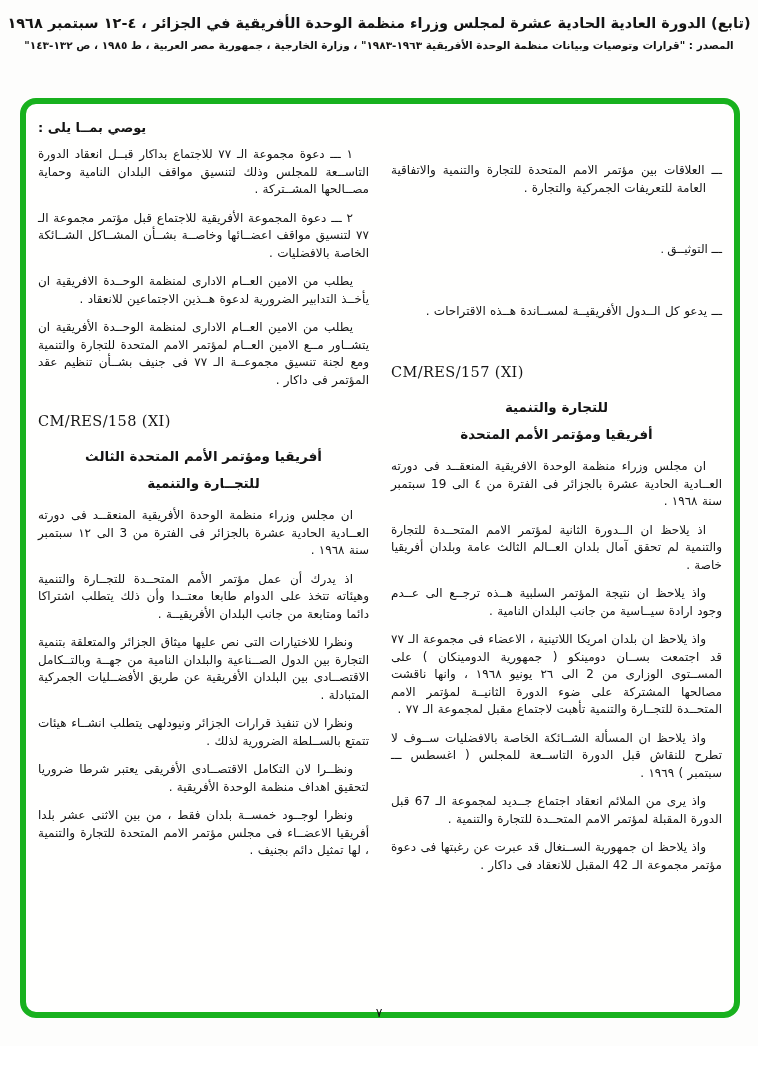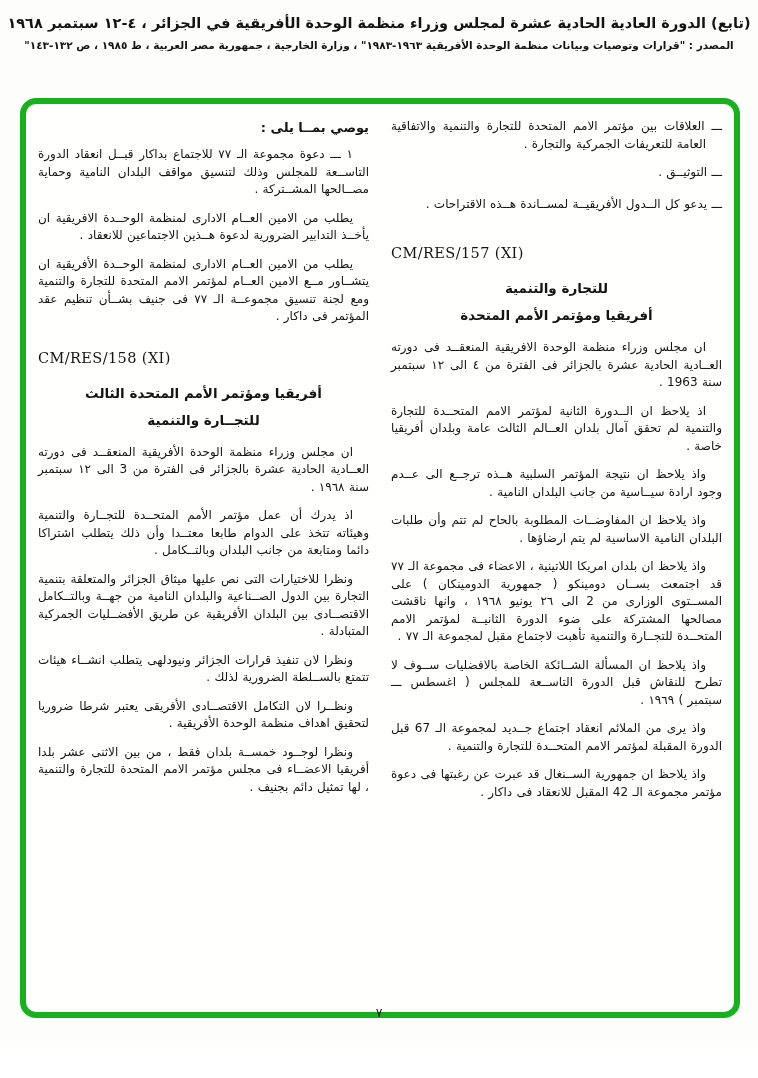--- a/index.html
+++ b/index.html
@@ -56,44 +56,45 @@
     font-size: 12px;
     line-height: 1.46;
     text-align: justify;
     margin: 0 0 11px 0;
     text-indent: 16px;        
     word-spacing: 0.5px;
   }
   .bullet {
     text-indent: -16px;       
     padding-right: 16px;
+    margin-top: 44px;
   }
   .rescode {
     direction: ltr;
     text-align: left;
     font-family: "DejaVu Serif", "Liberation Serif", serif;
     font-size: 14.5px;
     letter-spacing: 0.4px;
     margin: 24px 0 14px 0;
   }
-  .rescode.first { margin-top: 32px; }
+  .rescode.first { margin-top: 44px; }
   .col-heading {
     text-align: center;
     font-weight: bold;
     font-size: 13.5px;
     line-height: 2.0;
     margin: 0 0 10px 0;
   }
   .recommends {
-    text-align: right;
+    text-align: left;
     font-weight: bold;
     font-size: 13px;
     margin: 2px 0 11px 0;
   }
-  .tight { margin-bottom: 14px; }
+  .tight { margin-bottom: 14px; font-family: Liberation Serif, serif; }
   
   .page-number {
     position: absolute;
     left: 0; right: 0;
     bottom: 26px;
     text-align: center;
     font-size: 12.5px;
     color: #111;
   }
 </style>
@@ -115,45 +116,45 @@
         <p class="para bullet tight">ـــ التوثيــق .</p>
         <p class="para bullet">ـــ يدعو كل الــدول الأفريقيــة لمســاندة هــذه الاقتراحات .</p>
 
         <p class="rescode first">CM/RES/157  (XI)</p>
 
         <div class="col-heading">
           <div>للتجارة والتنمية</div>
           <div>أفريقيا ومؤتمر الأمم المتحدة</div>
         </div>
 
-        <p class="para">ان مجلس وزراء منظمة الوحدة الافريقية المنعقــد فى دورته العــادية الحادية عشرة بالجزائر فى الفترة من ٤ الى ١٢ سبتمبر سنة 1963 .</p>
+        <p class="para">ان مجلس وزراء منظمة الوحدة الافريقية المنعقــد فى دورته العــادية الحادية عشرة بالجزائر فى الفترة من ٤ الى 19 سبتمبر سنة ١٩٦٨ .</p>
         <p class="para">اذ يلاحظ ان الــدورة الثانية لمؤتمر الامم المتحــدة للتجارة والتنمية لم تحقق آمال بلدان العــالم الثالث عامة وبلدان أفريقيا خاصة .</p>
         <p class="para">واذ يلاحظ ان نتيجة المؤتمر السلبية هــذه ترجــع الى عــدم وجود ارادة سيــاسية من جانب البلدان النامية .</p>
-        <p class="para">واذ يلاحظ ان المفاوضــات المطلوبة بالحاح لم تتم وأن طلبات البلدان النامية الاساسية لم يتم ارضاؤها .</p>
         <p class="para">واذ يلاحظ ان بلدان امريكا اللاتينية ، الاعضاء فى مجموعة الـ ٧٧ قد اجتمعت بســان دومينكو ( جمهورية الدومينكان ) على المســتوى الوزارى من 2 الى ٢٦ يونيو ١٩٦٨ ، وانها ناقشت مصالحها المشتركة على ضوء الدورة الثانيــة لمؤتمر الامم المتحــدة للتجــارة والتنمية تأهبت لاجتماع مقبل لمجموعة الـ ٧٧ .</p>
         <p class="para">واذ يلاحظ ان المسألة الشــائكة الخاصة بالافضليات ســوف لا تطرح للنقاش قبل الدورة التاســعة للمجلس ( اغسطس ـــ سبتمبر ) ١٩٦٩ .</p>
         <p class="para">واذ يرى من الملائم انعقاد اجتماع جــديد لمجموعة الـ 67 قبل الدورة المقبلة لمؤتمر الامم المتحــدة للتجارة والتنمية .</p>
         <p class="para">واذ يلاحظ ان جمهورية الســنغال قد عبرت عن رغبتها فى دعوة مؤتمر مجموعة الـ 42 المقبل للانعقاد فى داكار .</p>
       </div>
 
       <div class="col">
         <p class="recommends">يوصي بمــا يلى :</p>
         <p class="para">١ ـــ دعوة مجموعة الـ ٧٧ للاجتماع بداكار قبــل انعقاد الدورة التاســعة للمجلس وذلك لتنسيق مواقف البلدان النامية وحماية مصــالحها المشــتركة .</p>
+        <p class="para">٢ ـــ دعوة المجموعة الأفريقية للاجتماع قبل مؤتمر مجموعة الـ ٧٧ لتنسيق مواقف اعضــائها وخاصــة بشــأن المشــاكل الشــائكة الخاصة بالافضليات .</p>
         <p class="para">يطلب من الامين العــام الادارى لمنظمة الوحــدة الافريقية ان يأخــذ التدابير الضرورية لدعوة هــذين الاجتماعين للانعقاد .</p>
         <p class="para">يطلب من الامين العــام الادارى لمنظمة الوحــدة الأفريقية ان يتشــاور مــع الامين العــام لمؤتمر الامم المتحدة للتجارة والتنمية ومع لجنة تنسيق مجموعــة الـ ٧٧ فى جنيف بشــأن تنظيم عقد المؤتمر فى داكار .</p>
 
         <p class="rescode">CM/RES/158  (XI)</p>
 
         <div class="col-heading">
           <div>أفريقيا ومؤتمر الأمم المتحدة الثالث</div>
           <div>للتجــارة والتنمية</div>
         </div>
 
         <p class="para">ان مجلس وزراء منظمة الوحدة الأفريقية المنعقــد فى دورته العــادية الحادية عشرة بالجزائر فى الفترة من 3 الى ١٢ سبتمبر سنة ١٩٦٨ .</p>
-        <p class="para">اذ يدرك أن عمل مؤتمر الأمم المتحــدة للتجــارة والتنمية وهيئاته تتخذ على الدوام طابعا معتــدا وأن ذلك يتطلب اشتراكا دائما ومتابعة من جانب البلدان وبالتــكامل .</p>
+        <p class="para">اذ يدرك أن عمل مؤتمر الأمم المتحــدة للتجــارة والتنمية وهيئاته تتخذ على الدوام طابعا معتــدا وأن ذلك يتطلب اشتراكا دائما ومتابعة من جانب البلدان الأفريقيــة .</p>
         <p class="para">ونظرا للاختيارات التى نص عليها ميثاق الجزائر والمتعلقة بتنمية التجارة بين الدول الصــناعية والبلدان النامية من جهــة وبالتــكامل الاقتصــادى بين البلدان الأفريقية عن طريق الأفضــليات الجمركية المتبادلة .</p>
         <p class="para">ونظرا لان تنفيذ قرارات الجزائر ونيودلهى يتطلب انشــاء هيئات تتمتع بالســلطة الضرورية لذلك .</p>
         <p class="para">ونظــرا لان التكامل الاقتصــادى الأفريقى يعتبر شرطا ضروريا لتحقيق اهداف منظمة الوحدة الأفريقية .</p>
         <p class="para">ونظرا لوجــود خمســة بلدان فقط ، من بين الاثنى عشر بلدا أفريقيا الاعضــاء فى مجلس مؤتمر الامم المتحدة للتجارة والتنمية ، لها تمثيل دائم بجنيف .</p>
       </div>
 
     </div>
   </div>
 
   <div class="page-number">٧</div>

